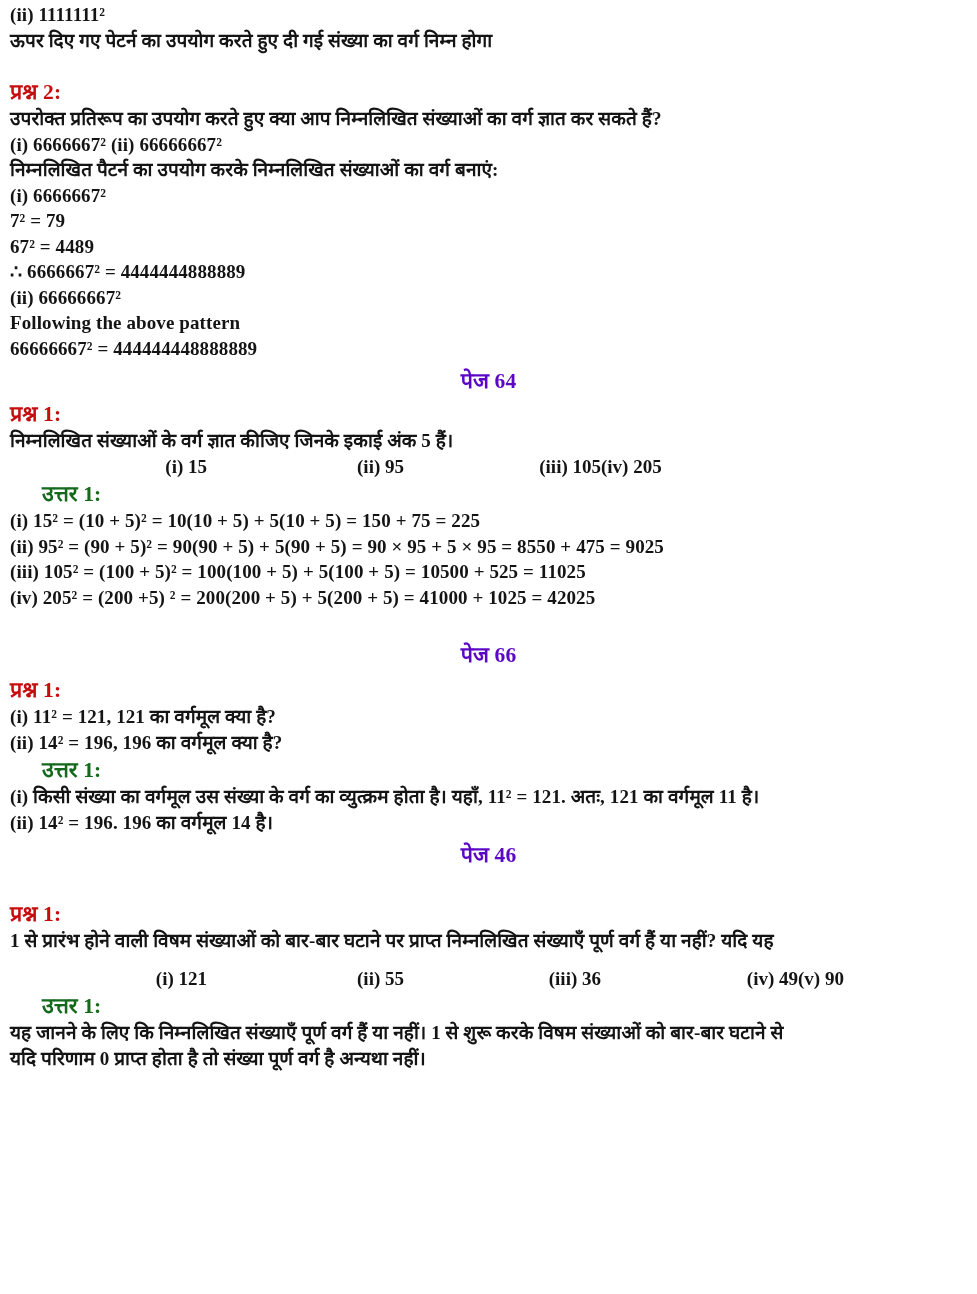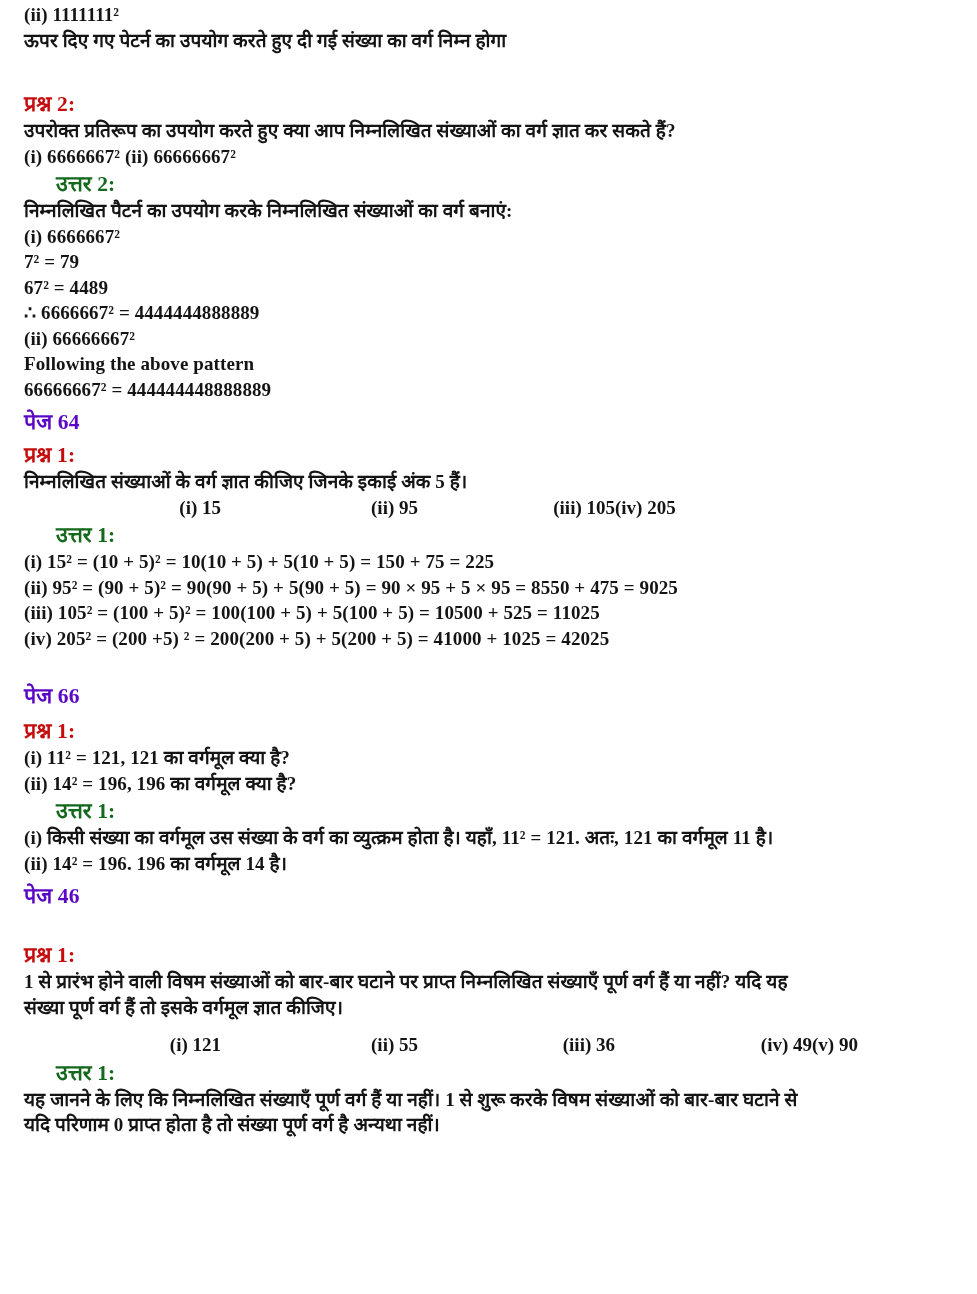--- a/index.html
+++ b/index.html
@@ -4,21 +4,21 @@
 <style>
   html, body { margin: 0; padding: 0; background: #ffffff; }
   body {
     width: 977px;
     min-height: 1294px;
     font-family: "Liberation Serif", "DejaVu Serif", serif;
     font-weight: 700;
     color: #141414;
     -webkit-font-smoothing: antialiased;
   }
-  .doc { padding: 2px 10px 24px 24px; }
+  .doc { padding: 2px 10px 24px 10px; }
   .line {
     font-size: 19px;
     line-height: 25.5px;
     letter-spacing: 0.1px;
   }
   .q-heading {
     color: #c60d0d;
     font-size: 21.5px;
     line-height: 27px;
     margin-top: 15px;
@@ -27,24 +27,25 @@
     color: #15691c;
     font-size: 21.5px;
     line-height: 27px;
     padding-left: 32px;
     margin-top: 2px;
   }
   .page-heading {
     color: #5a07c6;
     font-size: 21.5px;
     line-height: 27px;
+    text-align: center;
     margin: 7px 0 6px 0;
   }
   .gap-lg { margin-top: 32px; }
-  .gap-md { margin-top: 38px; }
+  .gap-md { margin-top: 26px; }
   .options-row { display: flex; }
   .options-row .opt {
     width: 197px;
     flex: 0 0 auto;
     font-size: 19px;
     line-height: 25.5px;
     text-align: right;
   }
   .options-row .opt:last-child { width: auto; }
 </style>
@@ -52,21 +53,20 @@
 <body>
 
 <div class="doc">
 
   <div class="line">(ii) 1111111²</div>
   <div class="line">ऊपर दिए गए पेटर्न का उपयोग करते हुए दी गई संख्या का वर्ग निम्न होगा</div>
 
   <div class="line q-heading gap-md">प्रश्न 2:</div>
   <div class="line">उपरोक्त प्रतिरूप का उपयोग करते हुए क्या आप निम्नलिखित संख्याओं का वर्ग ज्ञात कर सकते हैं?</div>
   <div class="line">(i) 6666667² (ii) 66666667²</div>
-  <div class="line a-heading">उत्तर 2:</div>
   <div class="line">निम्नलिखित पैटर्न का उपयोग करके निम्नलिखित संख्याओं का वर्ग बनाएं:</div>
   <div class="line">(i) 6666667²</div>
   <div class="line">7² = 79</div>
   <div class="line">67² = 4489</div>
   <div class="line">∴ 6666667² = 4444444888889</div>
   <div class="line">(ii) 66666667²</div>
   <div class="line">Following the above pattern</div>
   <div class="line">66666667² = 444444448888889</div>
 
   <div class="line page-heading">पेज 64</div>
@@ -91,21 +91,20 @@
   <div class="line">(i) 11² = 121, 121 का वर्गमूल क्या है?</div>
   <div class="line">(ii) 14² = 196, 196 का वर्गमूल क्या है?</div>
   <div class="line a-heading">उत्तर 1:</div>
   <div class="line">(i) किसी संख्या का वर्गमूल उस संख्या के वर्ग का व्युत्क्रम होता है। यहाँ, 11² = 121. अतः, 121 का वर्गमूल 11 है।</div>
   <div class="line">(ii) 14² = 196. 196 का वर्गमूल 14 है।</div>
 
   <div class="line page-heading">पेज 46</div>
 
   <div class="line q-heading gap-lg">प्रश्न 1:</div>
   <div class="line">1 से प्रारंभ होने वाली विषम संख्याओं को बार-बार घटाने पर प्राप्त निम्नलिखित संख्याएँ पूर्ण वर्ग हैं या नहीं? यदि यह</div>
-  <div class="line">संख्या पूर्ण वर्ग हैं तो इसके वर्गमूल ज्ञात कीजिए।</div>
   <div class="options-row" style="margin-top:12px;">
     <span class="opt">(i) 121</span>
     <span class="opt">(ii) 55</span>
     <span class="opt">(iii) 36</span>
     <span class="opt">(iv) 49</span>
     <span class="opt">(v) 90</span>
   </div>
   <div class="line a-heading">उत्तर 1:</div>
   <div class="line">यह जानने के लिए कि निम्नलिखित संख्याएँ पूर्ण वर्ग हैं या नहीं। 1 से शुरू करके विषम संख्याओं को बार-बार घटाने से</div>
   <div class="line">यदि परिणाम 0 प्राप्त होता है तो संख्या पूर्ण वर्ग है अन्यथा नहीं।</div>

